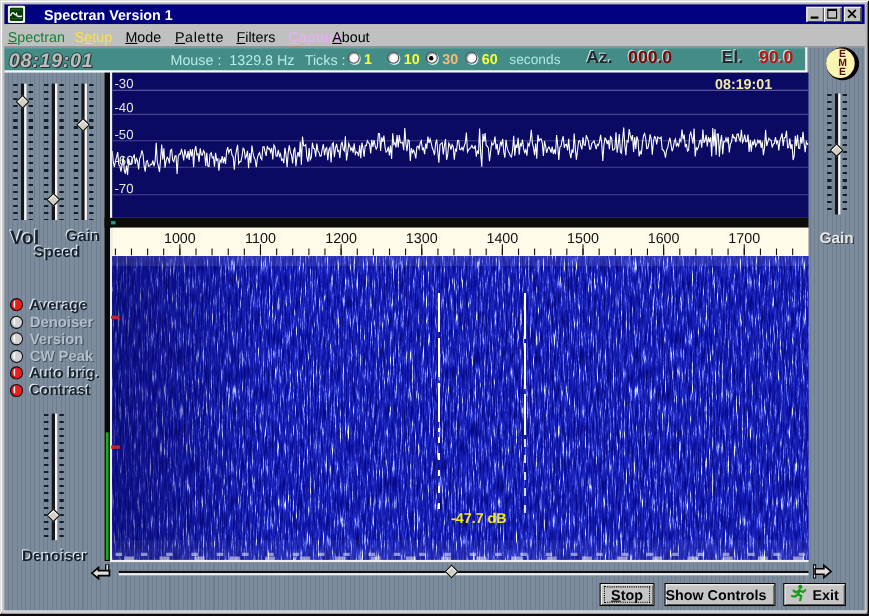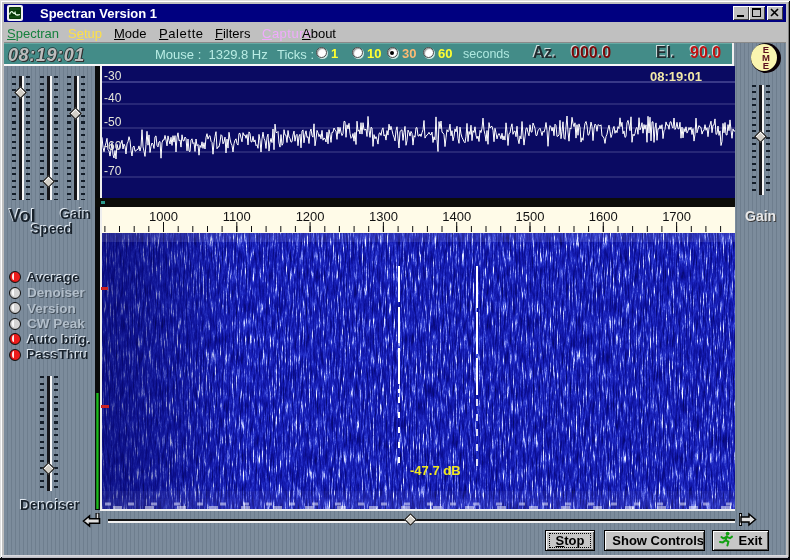--- a/index.html
+++ b/index.html
@@ -220,21 +220,21 @@
 <div style="position:absolute;left:11.5px;top:304px;width:4px;height:7px;border-left:2px solid #ffffff;border-radius:50%;opacity:0.92"></div>
 <div class="abs disab" style="left:27px;top:300.5px;font-size:13.5px;font-weight:bold">Version</div>
 <div style="position:absolute;left:9px;top:317.5px;width:12px;height:12px;border-radius:50%;background:radial-gradient(circle at 60% 45%, #d4d4d4 0 55%, #909090 92%);border:1px solid #111"></div>
 <div style="position:absolute;left:11.5px;top:319.5px;width:4px;height:7px;border-left:2px solid #ffffff;border-radius:50%;opacity:0.92"></div>
 <div class="abs disab" style="left:27px;top:316.0px;font-size:13.5px;font-weight:bold">CW Peak</div>
 <div style="position:absolute;left:9px;top:333px;width:12px;height:12px;border-radius:50%;background:radial-gradient(circle at 60% 45%, #ee1c1c 0 55%, #8c0404 92%);border:1px solid #111"></div>
 <div style="position:absolute;left:11.5px;top:335px;width:4px;height:7px;border-left:2px solid #ffffff;border-radius:50%;opacity:0.92"></div>
 <div class="abs emboss" style="left:27px;top:331.5px;font-size:13.5px;font-weight:bold">Auto brig.</div>
 <div style="position:absolute;left:9px;top:348.5px;width:12px;height:12px;border-radius:50%;background:radial-gradient(circle at 60% 45%, #ee1c1c 0 55%, #8c0404 92%);border:1px solid #111"></div>
 <div style="position:absolute;left:11.5px;top:350.5px;width:4px;height:7px;border-left:2px solid #ffffff;border-radius:50%;opacity:0.92"></div>
-<div class="abs emboss" style="left:27px;top:347.0px;font-size:13.5px;font-weight:bold">PassThru</div>
+<div class="abs emboss" style="left:27px;top:347.0px;font-size:13.5px;font-weight:bold">Contrast</div>
 <div style="position:absolute;left:752px;top:85px;width:4px;height:110px;background:repeating-linear-gradient(180deg,#141e2a 0 2px,transparent 2px 6.5px)"></div>
 <div style="position:absolute;left:766px;top:85px;width:4px;height:110px;background:repeating-linear-gradient(180deg,#141e2a 0 2px,transparent 2px 6.5px)"></div>
 <div style="position:absolute;left:759px;top:85px;width:3px;height:110px;background:#16161a"></div>
 <div style="position:absolute;left:762px;top:85px;width:2px;height:110px;background:#f8f8f8"></div>
 <div style="position:absolute;left:756px;top:132px;width:9px;height:9px;background:#d4d0c8;border:1px solid #0a0a0a;box-shadow:inset 1px 1px 0 #ffffff;transform:rotate(45deg)"></div>
 <div class="abs" style="left:745px;top:208px;font-size:14px;font-weight:bold;color:#e8e8e8;text-shadow:1px 1px 0 #3a3a3a">Gain</div>
 <div style="position:absolute;left:40px;top:376px;width:4px;height:115px;background:repeating-linear-gradient(180deg,#141e2a 0 2px,transparent 2px 6.5px)"></div>
 <div style="position:absolute;left:54px;top:376px;width:4px;height:115px;background:repeating-linear-gradient(180deg,#141e2a 0 2px,transparent 2px 6.5px)"></div>
 <div style="position:absolute;left:47px;top:376px;width:3px;height:115px;background:#16161a"></div>
 <div style="position:absolute;left:50px;top:376px;width:2px;height:115px;background:#f8f8f8"></div>
@@ -249,21 +249,21 @@
 <div class="abs" style="left:108px;top:521px;width:627px;height:2px;background:#f0f0f0"></div>
 <div class="abs" style="left:406px;top:515px;width:9px;height:9px;background:#d4d0c8;border:1px solid #0a0a0a;box-shadow:inset 1px 1px 0 #ffffff;transform:rotate(45deg)"></div>
 <svg class="abs" style="left:739px;top:512px" width="18" height="15" viewBox="0 0 18 15">
 <path d="M1.5 1 V14" stroke="#000" stroke-width="3"></path>
 <path d="M1.5 2 V13" stroke="#e0e0e0" stroke-width="1.2"></path>
 <path d="M2 5 H10 V2 L16.5 7.5 L10 13 V10 H2 Z" fill="#e0e0e0" stroke="#000" stroke-width="1.5"></path>
 </svg>
 
 <div class="abs" style="left:545px;top:530px;width:50px;height:21px;background:#c6c6c6;border:1px solid #000;box-shadow:inset 1px 1px 0 #fff, inset -1px -1px 0 #555"></div>
 <div class="abs" style="left:549px;top:533px;width:42px;height:15px;border:1px dotted #000;font-size:13px;font-weight:bold;color:#000;text-align:center;line-height:14px"><u>S</u>top</div>
-<div class="abs" style="left:604px;top:530px;width:101px;height:21px;background:#c6c6c6;border:1px solid #000;box-shadow:inset 1px 1px 0 #fff, inset -1px -1px 0 #555;font-size:13px;font-weight:bold;color:#000;text-align:right;line-height:19px">Show Controls</div>
+<div class="abs" style="left:604px;top:530px;width:101px;height:21px;background:#c6c6c6;border:1px solid #000;box-shadow:inset 1px 1px 0 #fff, inset -1px -1px 0 #555;font-size:13px;font-weight:bold;color:#000;text-align:left;line-height:19px">Show Controls</div>
 <div class="abs" style="left:712px;top:530px;width:57px;height:21px;background:#c6c6c6;border:1px solid #000;box-shadow:inset 1px 1px 0 #fff, inset -1px -1px 0 #555;font-size:13px;font-weight:bold;color:#000;text-align:center;line-height:19px"><span style="position:relative;left:10px">Exit</span></div>
 <svg class="abs" style="left:718px;top:531px" width="16" height="17" viewBox="0 0 16 17">
 <g stroke="#12a012" stroke-width="2" stroke-linecap="round" fill="none">
 <path d="M8.8 5.2 L7.6 9.2"></path>
 <path d="M8.6 5.8 L12 7.2 L14 5.6"></path>
 <path d="M8.8 6 L5.2 7.4 L3.4 6"></path>
 <path d="M7.6 9.2 L10.4 10.8 L9.4 14.6"></path>
 <path d="M7.6 9.2 L4.8 11.4 L2 11"></path>
 </g>
 <circle cx="9.6" cy="2.6" r="1.9" fill="#12a012"></circle>

